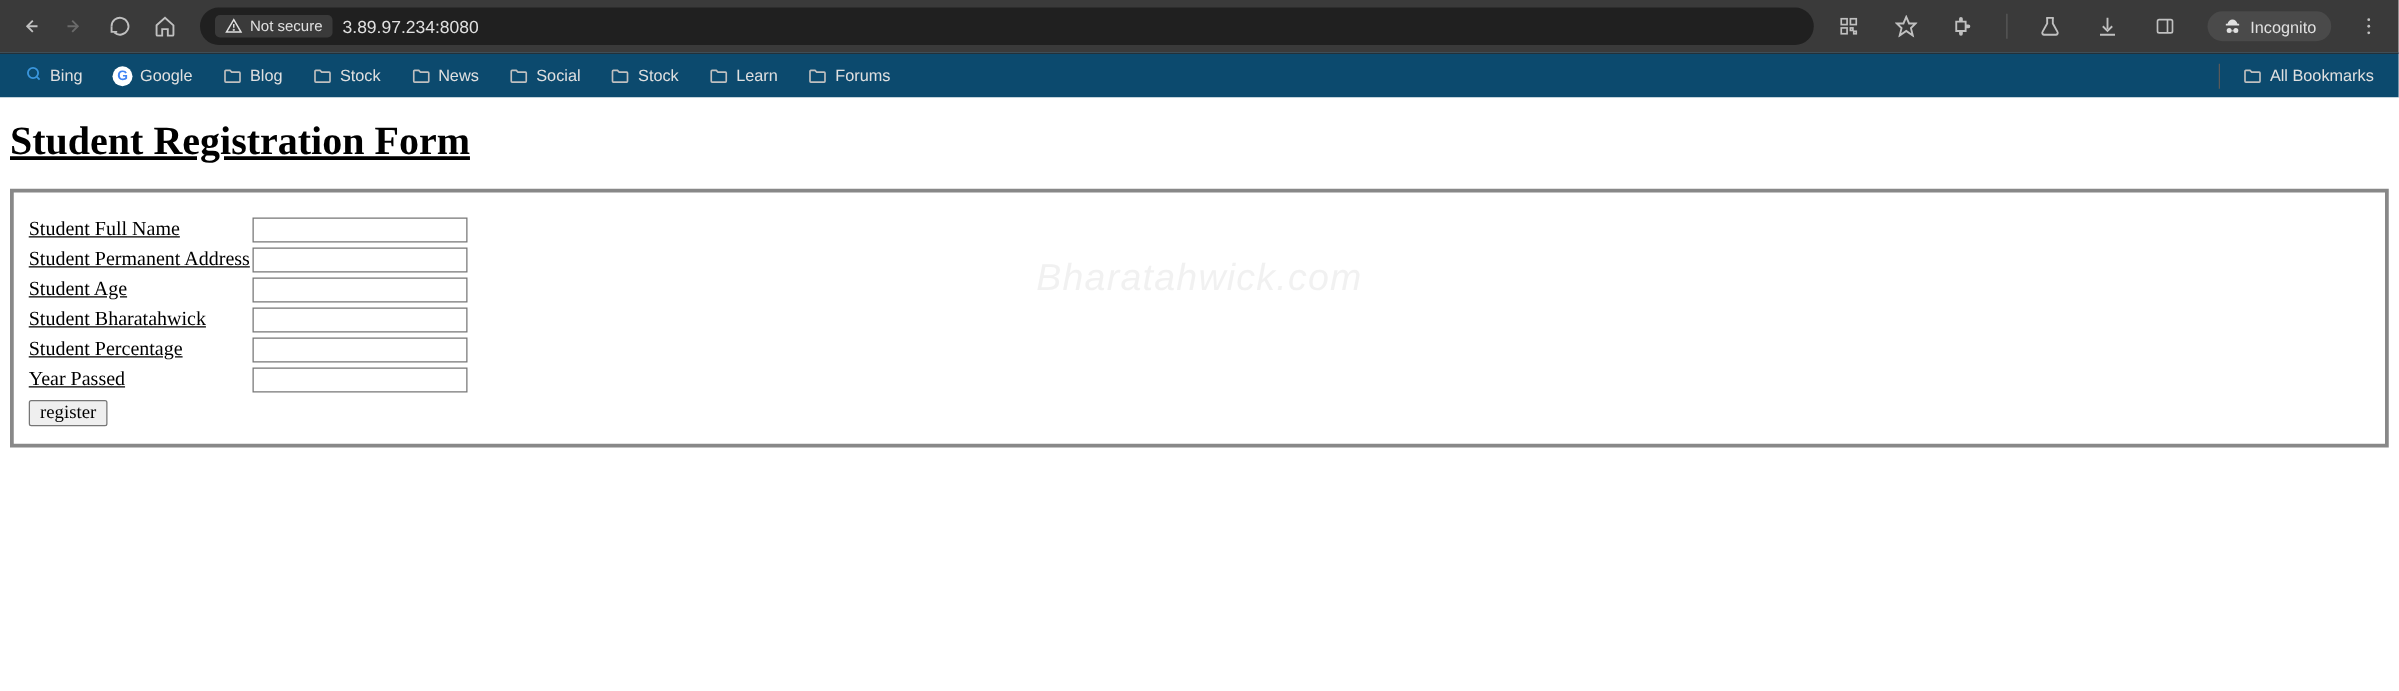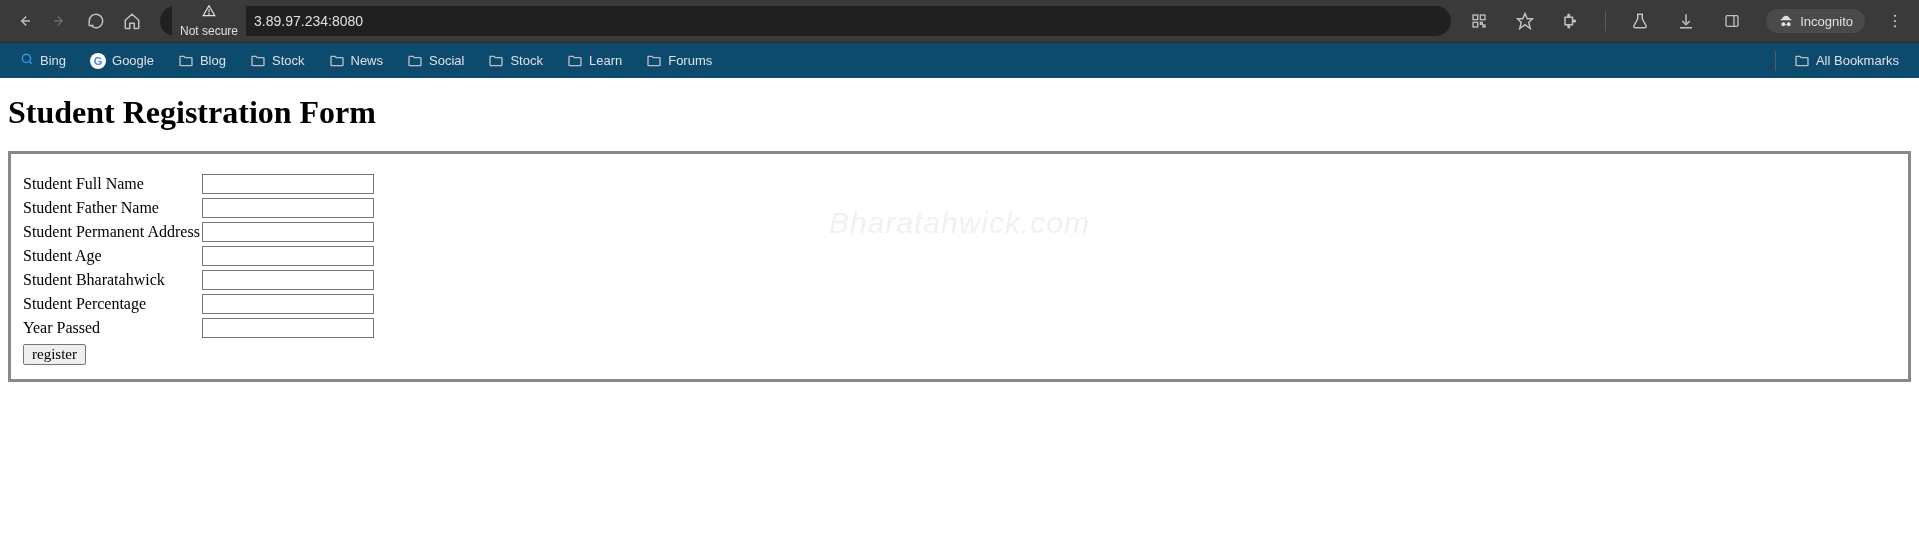--- a/index.html
+++ b/index.html
@@ -46,21 +46,20 @@
     }
     .not-secure {
       display: flex;
       align-items: center;
       gap: 6px;
       background: #3a3a3a;
       padding: 2px 8px;
       border-radius: 4px;
       font-size: 12px;
       color: #e0e0e0;
-      flex-direction: column;
     }
     .url-text { color: #e0e0e0; font-size: 14px; }
     .toolbar-right {
       display: flex;
       align-items: center;
       gap: 14px;
     }
     .toolbar-icon {
       width: 32px;
       height: 32px;
@@ -130,20 +129,21 @@
       justify-content: center;
       font-size: 11px;
       font-weight: bold;
     }
     .folder-icon { color: #c0c0c0; }
     
     
     .page-content {
       padding: 16px 8px;
       background: #fff;
+      text-decoration: underline;
     }
     .page-title {
       font-family: "Times New Roman", serif;
       font-size: 32px;
       font-weight: bold;
       margin-bottom: 20px;
       color: #000;
     }
     .form-fieldset {
       border: 3px solid #888;
@@ -365,24 +365,20 @@
   <h1 class="page-title">Student Registration Form</h1>
 
   <fieldset class="form-fieldset">
     <table class="form-table">
       <tbody>
           <tr>
         <td class="label-cell">Student Full Name</td>
         <td><input class="form-input" type="text" value="" style=""></td>
       </tr>
       <tr>
-        <td class="label-cell">Student Father Name</td>
-        <td><input class="form-input" type="text" value="" style=""></td>
-      </tr>
-      <tr>
         <td class="label-cell">Student Permanent Address</td>
         <td><input class="form-input" type="text" value="" style=""></td>
       </tr>
       <tr>
         <td class="label-cell">Student Age</td>
         <td><input class="form-input" type="text" value="" style=""></td>
       </tr>
       <tr>
         <td class="label-cell">Student Bharatahwick</td>
         <td><input class="form-input" type="text" value="" style=""></td>

